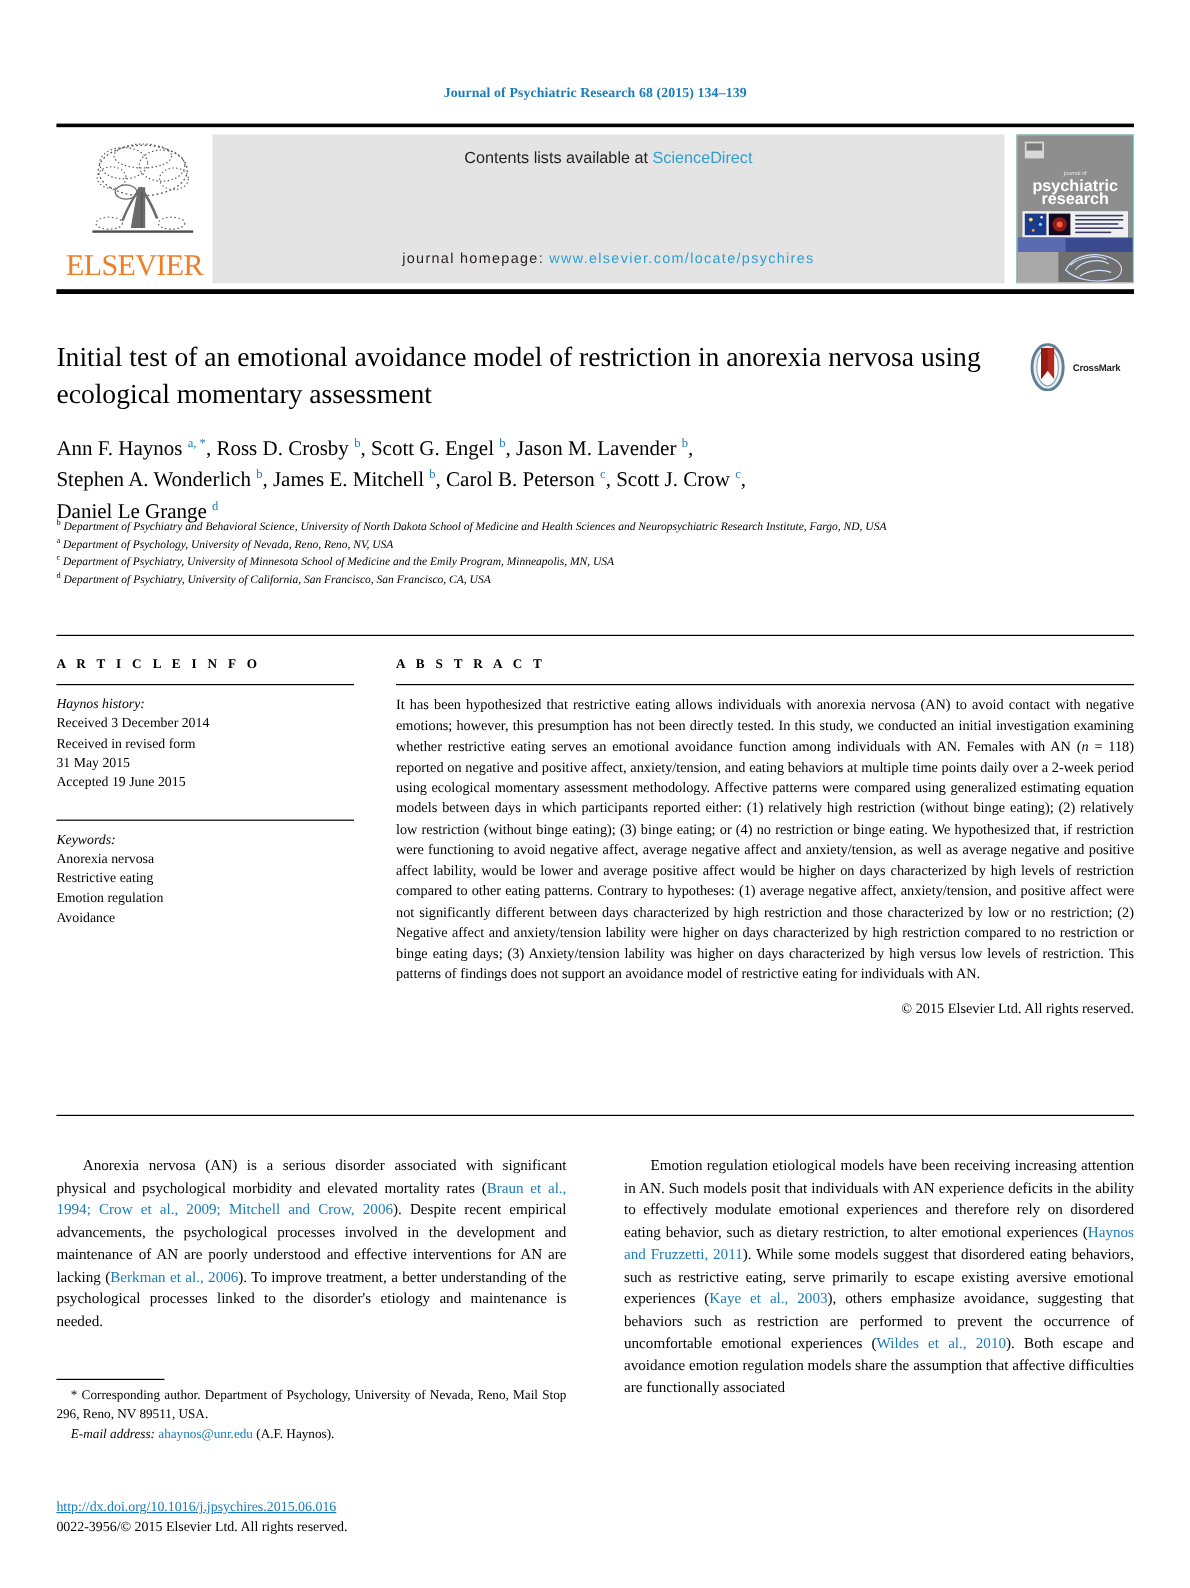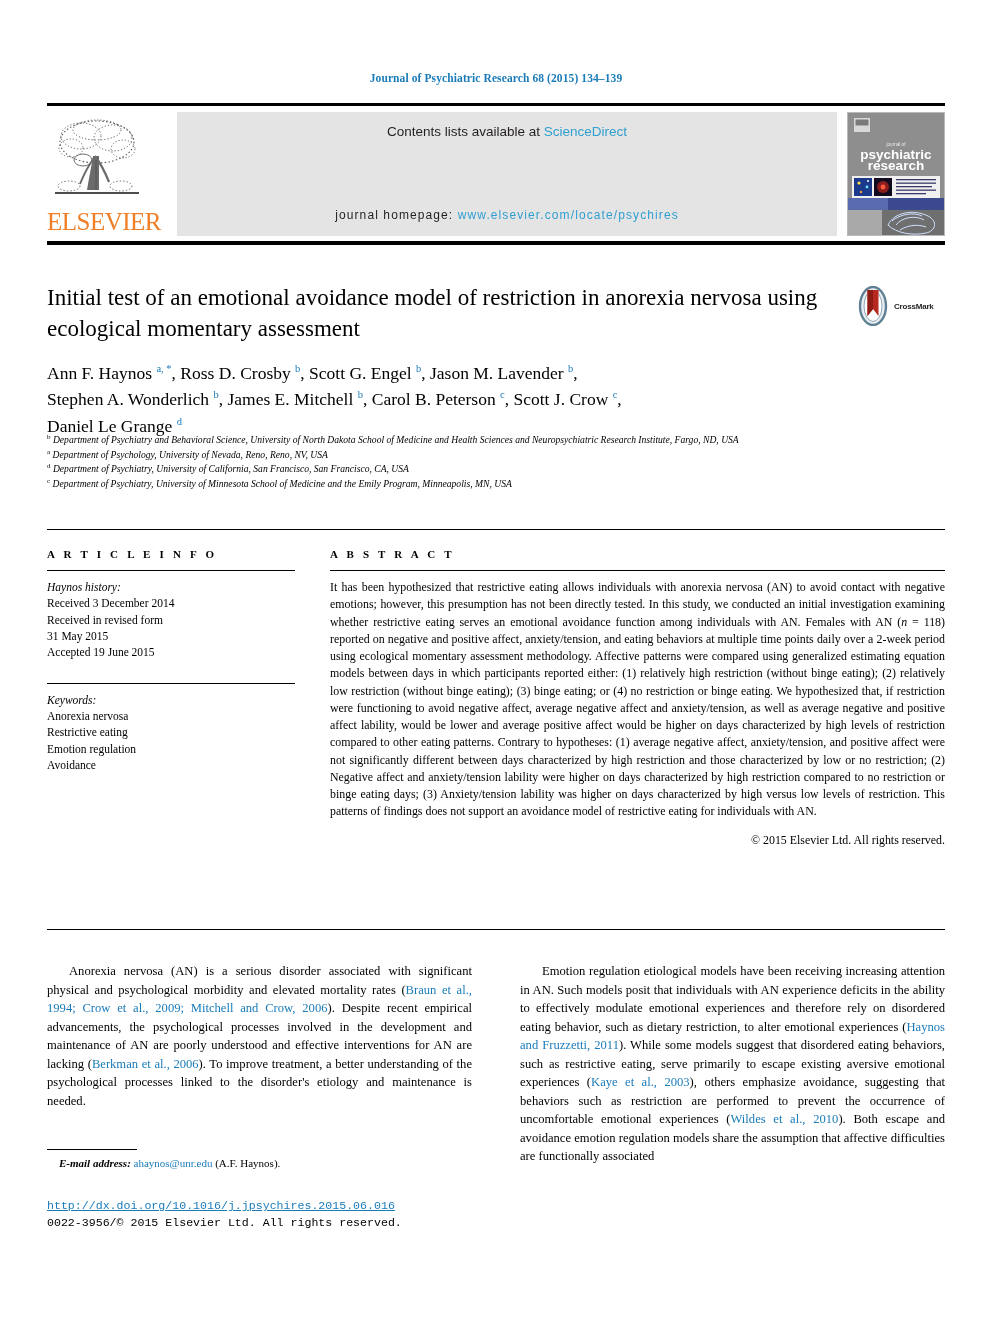--- a/index.html
+++ b/index.html
@@ -49,21 +49,21 @@
   .masthead-inner {
     display: flex;
     align-items: stretch;
     height: 124px;
   }
   .elsevier-logo {
     width: 122px;
     flex: 0 0 122px;
     display: flex;
     flex-direction: column;
-    align-items: flex-start;
+    align-items: flex-end;
     justify-content: flex-end;
     padding-bottom: 2px;
   }
   .tree-svg { display:block; }
   .elsevier-word {
     font-family: "Liberation Serif", serif;
     font-size: 25px;
     letter-spacing: -0.5px;
     color: #f07e26;
     line-height: 1;
@@ -271,26 +271,26 @@
   .footnote {
     position: absolute;
     left: 47px; top: 1156px;
     width: 425px;
     font-family: "Liberation Serif", serif;
     font-size: 11px;
     line-height: 1.45;
     text-align: justify;
   }
   .footnote .ind { text-indent: 12px; }
-  .footnote em { font-style: italic; font-weight: bold; }
+  .footnote em { font-style: italic; }
   .footer-block {
     position: absolute;
-    left: 47px; top: 1197px;
+    left: 47px; top: 1247px;
     width: 480px;
-    font-family: Liberation Mono, monospace;
+    font-family: Liberation Serif, serif;
     font-size: 11.6px;
     line-height: 1.5;
   }
   .doi-link { color: #1a7bb9; text-decoration: underline; }
 </style>
 </head>
 <body>
 
 <div class="page">
 
@@ -394,26 +394,26 @@
   <div class="affiliations">
     <div class="aff">
       <sup>b</sup>
       <span>Department of Psychiatry and Behavioral Science, University of North Dakota School of Medicine and Health Sciences and Neuropsychiatric Research Institute, Fargo, ND, USA</span>
     </div>
     <div class="aff">
       <sup>a</sup>
       <span>Department of Psychology, University of Nevada, Reno, Reno, NV, USA</span>
     </div>
     <div class="aff">
+      <sup>c</sup>
+      <span>Department of Psychiatry, University of Minnesota School of Medicine and the Emily Program, Minneapolis, MN, USA</span>
+    </div>
+    <div class="aff">
       <sup>d</sup>
       <span>Department of Psychiatry, University of California, San Francisco, San Francisco, CA, USA</span>
-    </div>
-    <div class="aff">
-      <sup>c</sup>
-      <span>Department of Psychiatry, University of Minnesota School of Medicine and the Emily Program, Minneapolis, MN, USA</span>
     </div>
   </div>
 
   <div class="rule-top"></div>
   <div class="rule-bottom"></div>
 
   <div class="info-col">
     <div class="col-heading">A R T I C L E   I N F O</div>
     <div class="thin-rule"></div>
     <div class="info-label">Haynos history:</div>
@@ -439,20 +439,21 @@
 
   <div class="body-col left">
     <p>Anorexia nervosa (AN) is a serious disorder associated with significant physical and psychological morbidity and elevated mortality rates (<span class="cite">Braun et al., 1994; Crow et al., 2009; Mitchell and Crow, 2006</span>). Despite recent empirical advancements, the psychological processes involved in the development and maintenance of AN are poorly understood and effective interventions for AN are lacking (<span class="cite">Berkman et al., 2006</span>). To improve treatment, a better understanding of the psychological processes linked to the disorder's etiology and maintenance is needed.</p>
   </div>
   <div class="body-col right">
     <p>Emotion regulation etiological models have been receiving increasing attention in AN. Such models posit that individuals with AN experience deficits in the ability to effectively modulate emotional experiences and therefore rely on disordered eating behavior, such as dietary restriction, to alter emotional experiences (<span class="cite">Haynos and Fruzzetti, 2011</span>). While some models suggest that disordered eating behaviors, such as restrictive eating, serve primarily to escape existing aversive emotional experiences (<span class="cite">Kaye et al., 2003</span>), others emphasize avoidance, suggesting that behaviors such as restriction are performed to prevent the occurrence of uncomfortable emotional experiences (<span class="cite">Wildes et al., 2010</span>). Both escape and avoidance emotion regulation models share the assumption that affective difficulties are functionally associated</p>
   </div>
 
   <div class="footnote-rule"></div>
   <div class="footnote">
+    <div class="ind">* Corresponding author. Department of Psychology, University of Nevada, Reno, Mail Stop 296, Reno, NV 89511, USA.</div>
     <div class="ind">
       <em>E-mail address:</em>
       <span class="cite">ahaynos@unr.edu</span>
       <span>(A.F. Haynos).</span>
     </div>
   </div>
 
   <div class="footer-block">
     <div class="doi-link">http://dx.doi.org/10.1016/j.jpsychires.2015.06.016</div>
     <div>0022-3956/© 2015 Elsevier Ltd. All rights reserved.</div>

